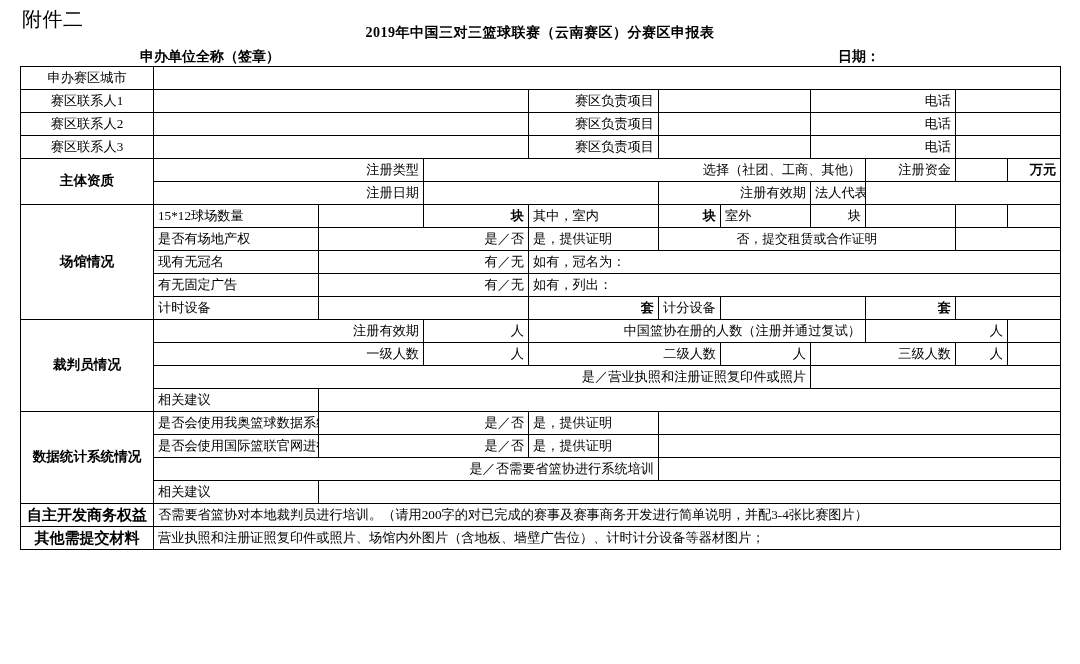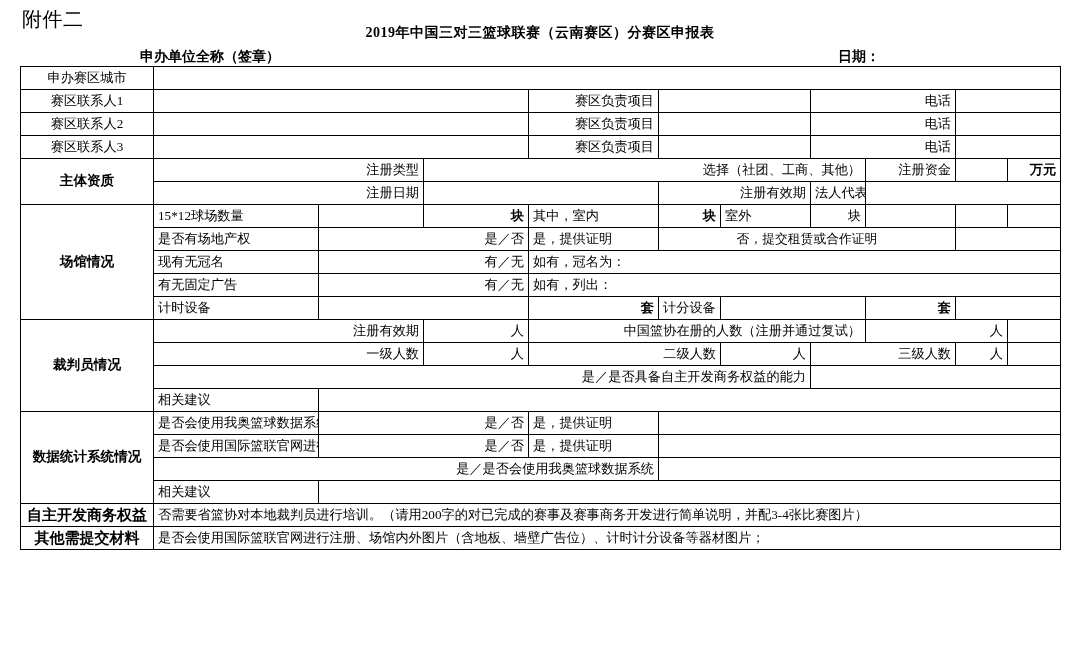--- a/index.html
+++ b/index.html
@@ -211,21 +211,21 @@
   <tr>
     <td class="c" colspan="2">一级人数</td>
     <td class="c">人</td>
     <td class="c" colspan="2">二级人数</td>
     <td class="c">人</td>
     <td class="c" colspan="2">三级人数</td>
     <td class="c">人</td>
     <td class="blank" colspan="2"></td>
   </tr>
   <tr>
-    <td class="c" colspan="6">是／是否具备自主开发商务权益的能力</td>
+    <td class="c" colspan="6">是／营业执照和注册证照复印件或照片</td>
     <td class="blank" colspan="4"></td>
   </tr>
   <tr>
     <td class="l">相关建议</td>
     <td class="blank" colspan="9"></td>
   </tr>
 
   <tr>
     <td class="vhead" rowspan="4">数据统计系统情况</td>
     <td class="l">是否会使用我奥篮球数据系统</td>
@@ -233,31 +233,31 @@
     <td class="l pad-l">是，提供证明</td>
     <td class="blank" colspan="6"></td>
   </tr>
   <tr>
     <td class="l">是否会使用国际篮联官网进行注册</td>
     <td class="c" colspan="2">是／否</td>
     <td class="l pad-l">是，提供证明</td>
     <td class="blank" colspan="6"></td>
   </tr>
   <tr>
-    <td class="c" colspan="4">是／是否会使用我奥篮球数据系统</td>
+    <td class="c" colspan="4">是／否需要省篮协进行系统培训</td>
     <td class="blank" colspan="6"></td>
   </tr>
   <tr>
     <td class="l">相关建议</td>
     <td class="blank" colspan="9"></td>
   </tr>
 
   <tr>
     <td class="vhead tight">自主开发商务权益</td>
     <td class="l" colspan="10">否需要省篮协对本地裁判员进行培训。（请用200字的对已完成的赛事及赛事商务开发进行简单说明，并配3-4张比赛图片）</td>
   </tr>
 
   <tr>
     <td class="vhead tight">其他需提交材料</td>
-    <td class="l" colspan="10">是否会使用国际篮联官网进行注册、场馆内外图片（含地板、墙壁广告位）、计时计分设备等器材图片；</td>
+    <td class="l" colspan="10">营业执照和注册证照复印件或照片、场馆内外图片（含地板、墙壁广告位）、计时计分设备等器材图片；</td>
   </tr>
 </tbody>
   </table>
 
 </body></html>

